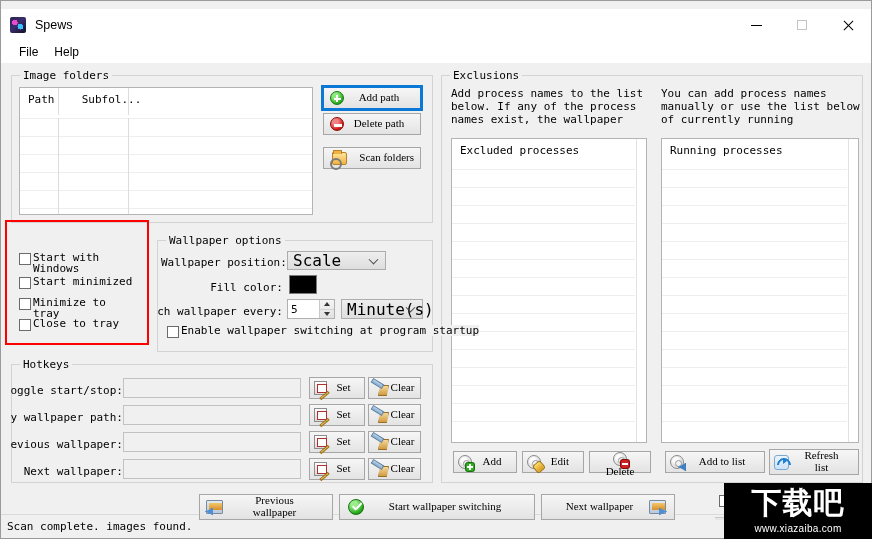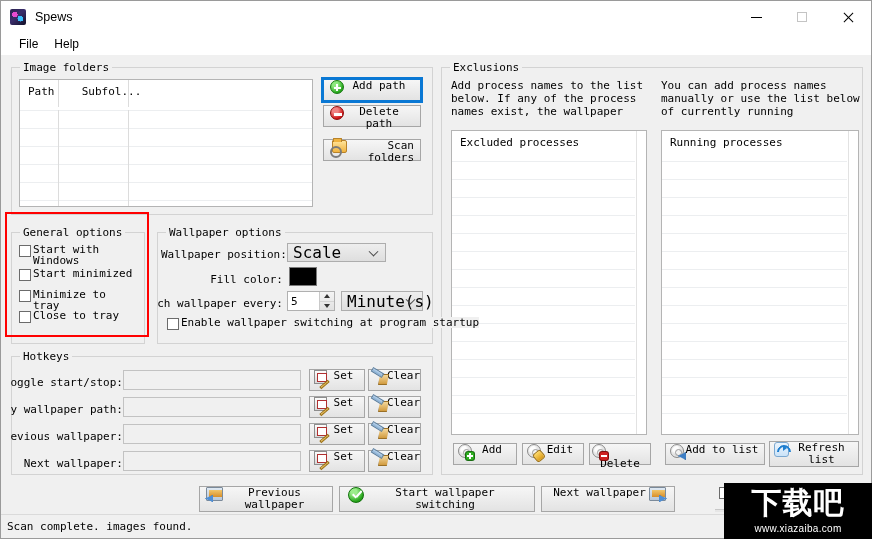--- a/index.html
+++ b/index.html
@@ -14,21 +14,21 @@
   }
   .window {
     position:absolute; inset:0;
     border:1px solid #9a9a9a;
     background:#f0f0f0;
     display:flex; flex-direction:column;
   }
   
   .titlebar {
     height:32px; background:#ffffff; display:flex; align-items:center;
-    flex:0 0 32px; position:relative;
+    flex:0 0 32px; position:relative;margin-top:8px;
   }
   .app-icon {
     width:16px; height:16px; margin-left:9px; margin-right:9px;
     border-radius:2px; flex:0 0 16px;
     background:
       radial-gradient(circle at 30% 35%, #e84bd1 0 18%, transparent 19%),
       radial-gradient(circle at 65% 60%, #39c0ff 0 20%, transparent 21%),
       linear-gradient(140deg,#2b2250 0%,#3a2d6b 45%,#121026 100%);
   }
   .app-title {
@@ -70,22 +70,22 @@
     height:24px; line-height:24px; padding-left:8px; font-size:11px; color:#000;
     border-bottom:1px solid #fff;
   }
   .lb-rows { position:absolute; left:0; right:0; top:30px; bottom:0; }
   .lb-row { height:18px; border-top:1px solid #eceef0; }
   .vsep { position:absolute; top:0; bottom:0; width:1px; background:#dcdcdc; }
   .vscroll { position:absolute; top:0; bottom:0; right:0; width:10px; background:#fff; border-left:1px solid #e2e2e2; }
   
   .btn {
     position:absolute; background:linear-gradient(#f6f6f6,#e3e3e3);
-    border:1px solid #a6a6a6; display:flex; 
-    font-size:11px; color:#000; cursor:default; white-space:pre-line;
+    border:1px solid #a6a6a6; display:flex; align-items:center;
+    font-size:11px; color:#000; cursor:default; white-space:pre-line;font-family:Liberation Serif, serif;
   }
   .btn.focus { outline:2px solid #0a78d4; outline-offset:0px; border-color:#0a78d4; }
   .btn .bl { flex:1 1 auto; text-align:center; line-height:1.05; }
   .ico { flex:0 0 auto; display:inline-block; position:relative; }
   
   .ico-plus-green {
     width:14px; height:14px; border-radius:50%;
     background:radial-gradient(circle at 35% 30%, #8de87e 0 25%, #2aa81e 70%, #147a0d 100%);
     border:1px solid #157a0e;
   }
@@ -326,23 +326,20 @@
     </div>
     <div class="btn" style="left:322px; top:50px; width:98px; height:22px; padding:0 6px;">
       <span class="ico ico-minus-red"></span>
       <span class="bl">Delete path</span>
     </div>
     <div class="btn" style="left:322px; top:84px; width:98px; height:22px; padding:0 6px 0 8px;">
       <span class="ico ico-folder"></span>
       <span class="bl" style="text-align:right">Scan folders</span>
     </div>
 
-    <div class="group" style="left:10px; top:177px; width:134px; height:112px;">
-      <div class="legend">General options</div>
-    </div>
 
     <div class="cbox" style="left:18px; top:189px; width:118px;">
       <span class="bx"></span>
       <span class="lbl">Start with Windows</span>
     </div>
     <div class="cbox" style="left:18px; top:213px; width:118px;">
       <span class="bx"></span>
       <span class="lbl">Start minimized</span>
     </div>
     <div class="cbox" style="left:18px; top:234px; width:118px;">

